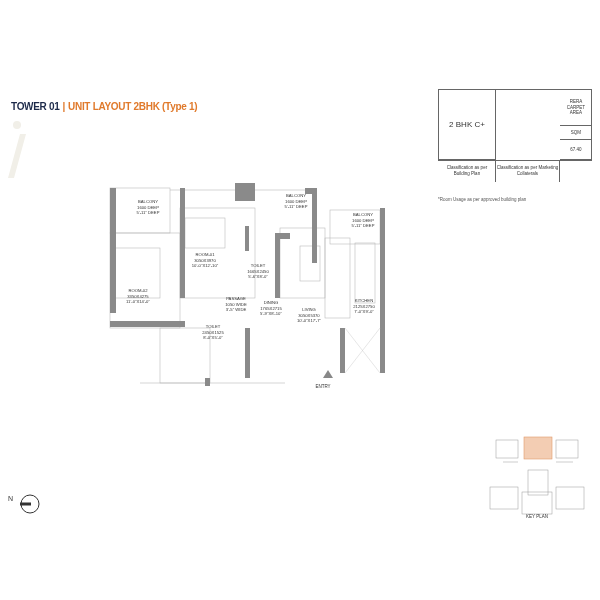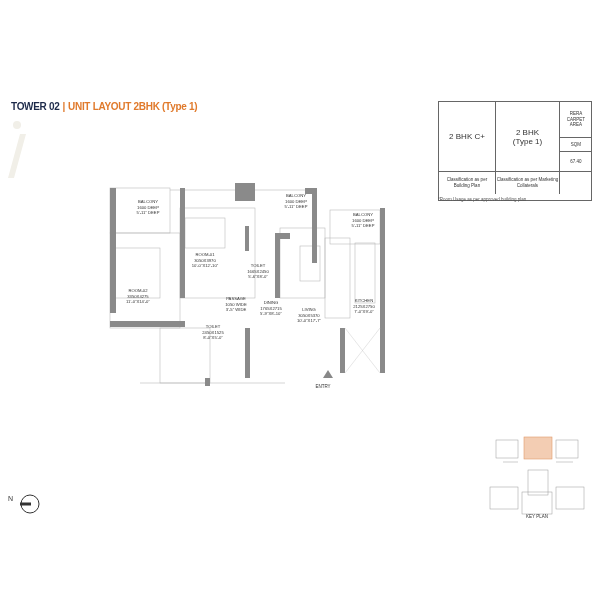--- a/index.html
+++ b/index.html
@@ -2,51 +2,47 @@
 <html><head>
 <meta charset="utf-8">
 <style>
   html,body{margin:0;padding:0;background:#fff;}
   body{width:600px;height:600px;position:relative;overflow:hidden;font-family:"Liberation Sans",sans-serif;}
   .title{position:absolute;left:11px;top:101px;font-size:10px;font-weight:bold;letter-spacing:-0.3px;white-space:nowrap;font-family:"Liberation Sans",sans-serif;}
   .title .t1{color:#1d2a4a;}
   .title .sep{color:#e07a2c;margin:0 3px;}
   .title .t2{color:#e07a2c;text-align:center;}
   .watermark{position:absolute;left:0;top:120px;width:40px;height:60px;}
-  .spec{position:absolute;left:438px;top:101px;width:154px;height:100px;border:1px solid #666;box-sizing:border-box;padding-left:28px;}
+  .spec{position:absolute;left:438px;top:89px;width:154px;height:72px;border:1px solid #666;box-sizing:border-box;padding-left:28px;}
   .spec .c{position:absolute;box-sizing:border-box;border-right:1px solid #666;border-bottom:1px solid #666;display:flex;align-items:center;justify-content:center;text-align:center;color:#333;}
   .big{font-size:8px;font-family:"Liberation Sans",sans-serif;}
   .tiny{font-size:4.5px;color:#555;line-height:1.3;}
   .note{position:absolute;left:438px;top:197px;font-size:4.5px;color:#555;}
   .plan{position:absolute;left:100px;top:178px;width:290px;height:210px;}
   .lbl{position:absolute;font-size:4.2px;color:#333;text-align:center;line-height:1.35;white-space:nowrap;transform:translateX(-50%);}
   .entry{position:absolute;left:323px;top:384px;font-size:4.5px;color:#333;transform:translateX(-50%);}
   .north{position:absolute;left:8px;top:492px;}
   .north span{font-size:7px;color:#333;position:absolute;left:0;top:3px;}
   .key{position:absolute;left:488px;top:432px;width:100px;height:90px;}
   .keylbl{position:absolute;left:537px;top:514px;font-size:4.5px;color:#333;transform:translateX(-50%);white-space:nowrap;}
 </style>
 </head>
 <body>
 
 <div class="title">
-  <span class="t1">TOWER 02</span><span class="sep">|</span><span class="t2">UNIT LAYOUT 2BHK  (Type 1)</span>
+  <span class="t1">TOWER 01</span><span class="sep">|</span><span class="t2">UNIT LAYOUT 2BHK  (Type 1)</span>
 </div>
 
 <svg class="watermark" viewBox="0 0 40 60">
   <circle cx="17" cy="5" r="4" fill="#f1efe8"></circle>
   <path d="M20 14 L8 58 L14 58 L26 14 Z" fill="#f1efe8"></path>
 </svg>
 
 <div class="spec">
   <div class="c big" style="left:0;top:0;width:57px;height:70px;">2 BHK  C+</div>
-  <div class="c big" style="left:57px;top:0;width:64px;height:70px;flex-direction:column;">
-    <span>2 BHK</span>
-    <span>(Type 1)</span>
-  </div>
   <div class="c tiny" style="left:121px;top:0;width:32px;height:36px;flex-direction:column;border-right:none;">
     <span>RERA</span>
     <span>CARPET</span>
     <span>AREA</span>
   </div>
   <div class="c tiny" style="left:121px;top:36px;width:32px;height:14px;border-right:none;">SQM</div>
   <div class="c tiny" style="left:121px;top:50px;width:32px;height:20px;border-right:none;">67.40</div>
   <div class="c tiny" style="left:0;top:70px;width:57px;height:22px;border-bottom:none;flex-direction:column;">
     <span>Classification as per</span>
     <span>Building Plan</span>

